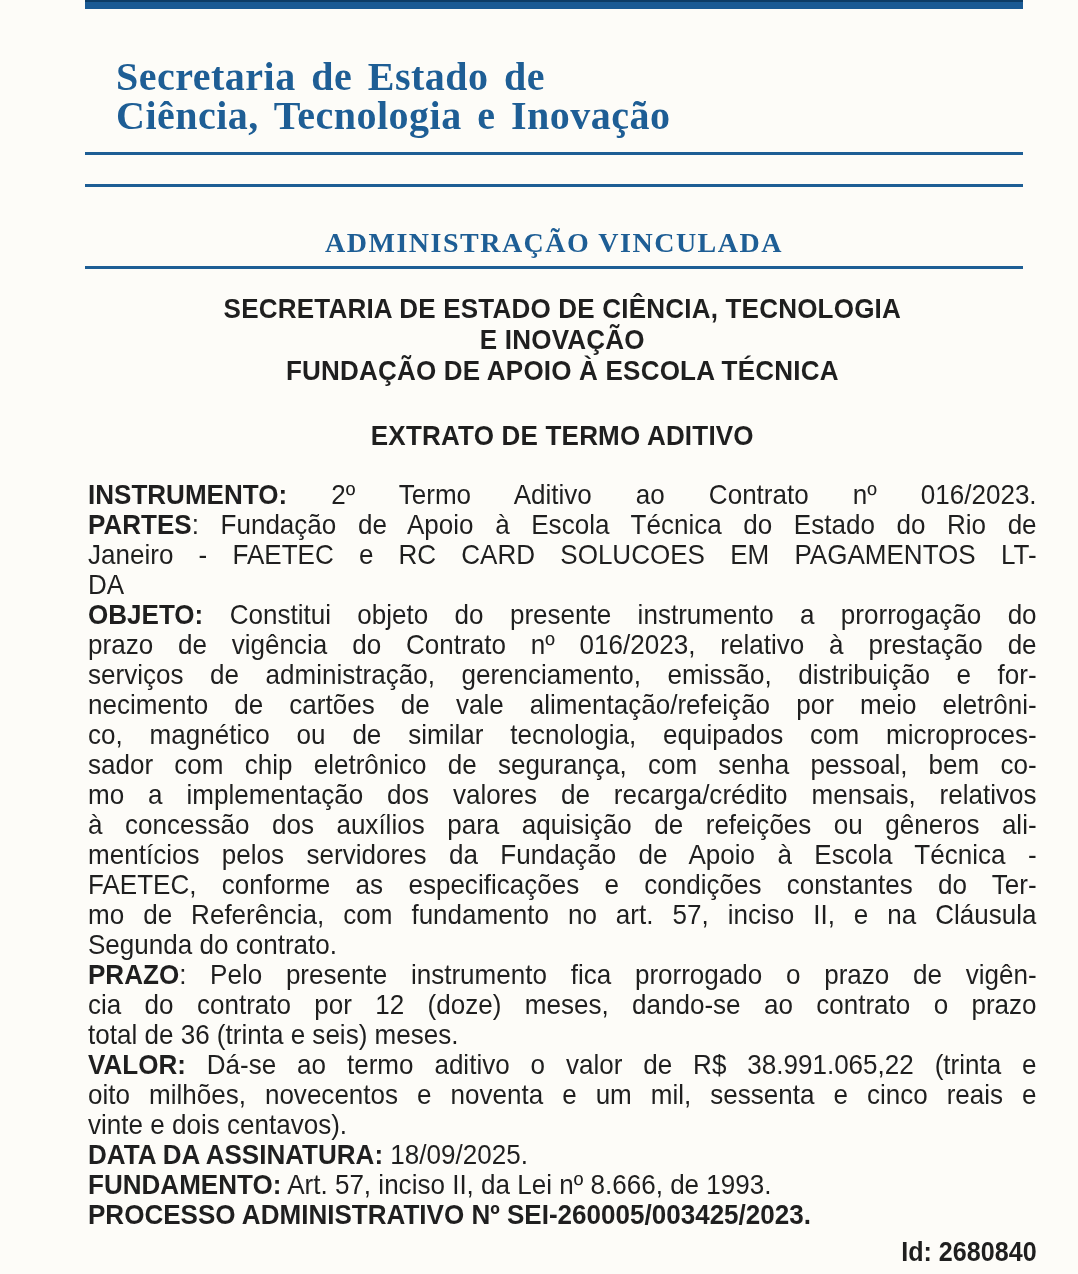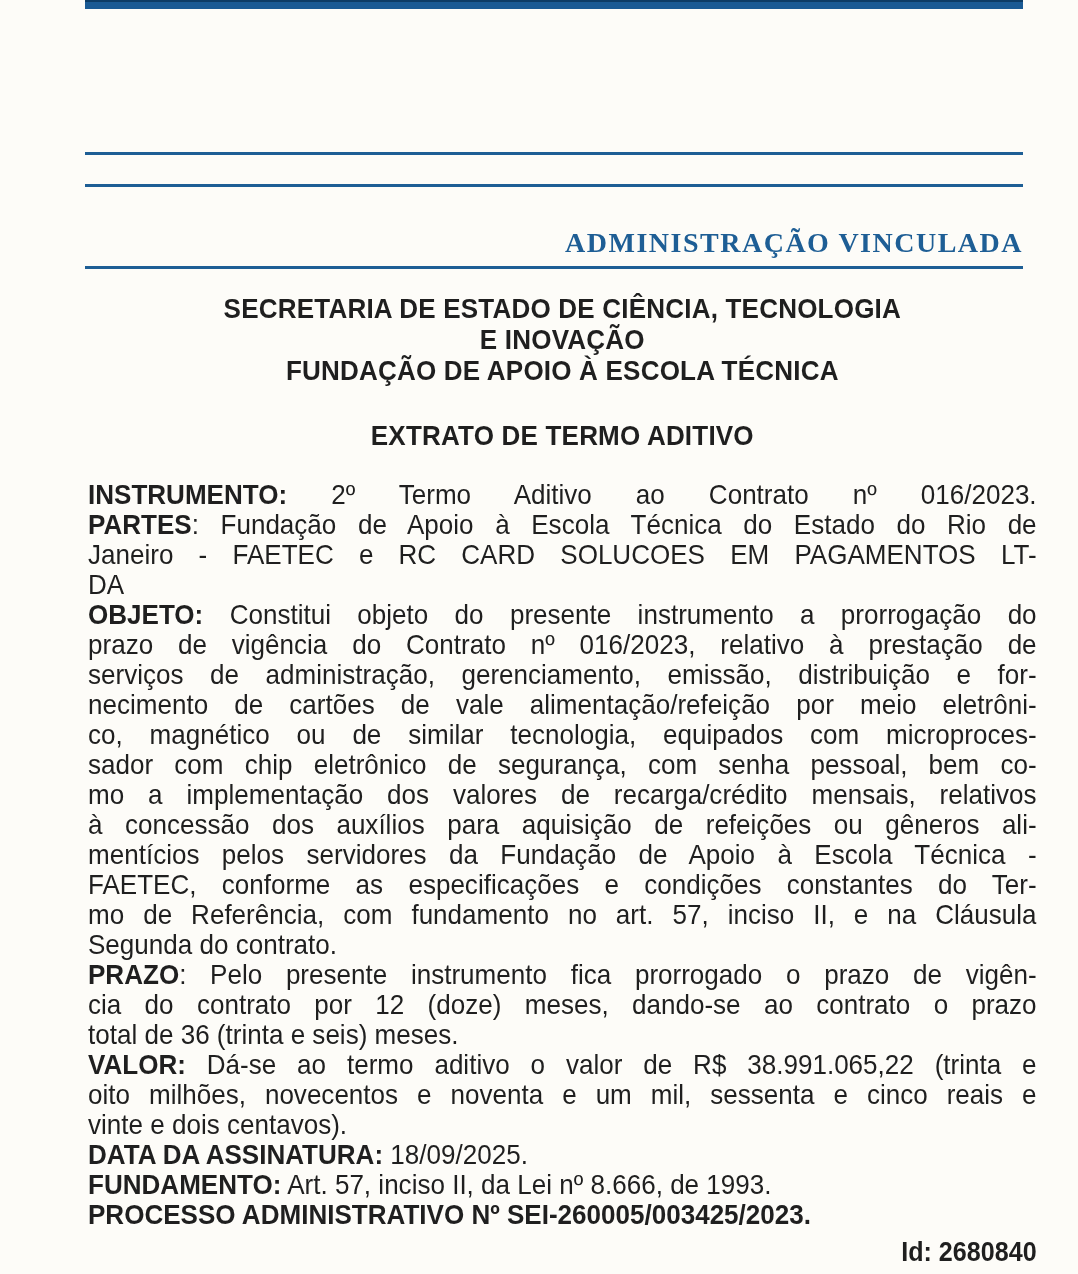--- a/index.html
+++ b/index.html
@@ -20,21 +20,21 @@
   }
   .masthead{
     position:absolute;left:116px;top:57px;
     font-family:"Liberation Serif",serif;font-weight:bold;
     font-size:40px;line-height:39px;letter-spacing:.5px;word-spacing:5px;
     color:var(--blue);white-space:nowrap;
   }
   .rule{position:absolute;left:85px;width:938px;height:3px;background:var(--blue);}
   .rule1{top:152px}.rule2{top:184px}.rule3{top:266px}
   .section-label{
-    position:absolute;left:85px;top:227px;width:938px;text-align:right;
+    position:absolute;left:85px;top:227px;width:938px;text-align:center;
     font-family:"Liberation Serif",serif;font-weight:bold;font-size:28px;
     letter-spacing:1.5px;color:var(--blue);
   }
   .content{
     position:absolute;left:88px;top:293px;width:1020px;
     transform:scaleX(0.93);transform-origin:0 0;
   }
   .org-heading{
     text-align:center;font-weight:bold;font-size:28px;line-height:31px;letter-spacing:.2px;
   }
@@ -47,20 +47,24 @@
   .doc-id{margin-top:8px;text-align:right;font-weight:bold;font-size:27px;line-height:28px;}
   b{font-weight:bold;}
 </style>
 </head>
 <body>
 
 <div class="page">
 
   <div class="topbar"></div>
 
+  <div class="masthead">
+    <div>Secretaria de Estado de</div>
+    <div>Ciência, Tecnologia e Inovação</div>
+  </div>
 
   <div class="rule rule1"></div>
   <div class="rule rule2"></div>
 
   <div class="section-label">ADMINISTRAÇÃO VINCULADA</div>
 
   <div class="rule rule3"></div>
 
   <div class="content">
     <div class="org-heading">

